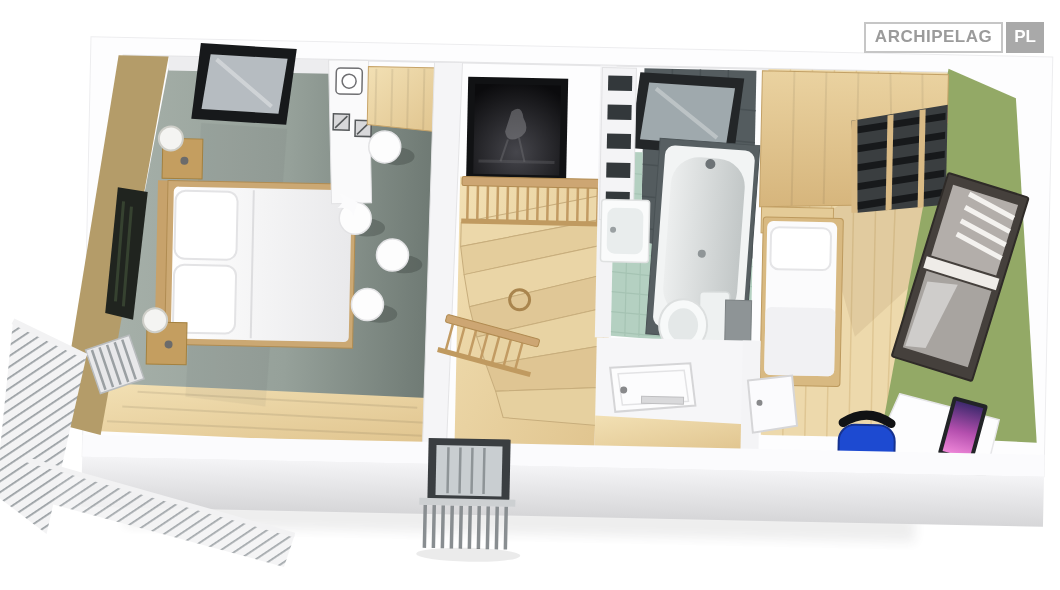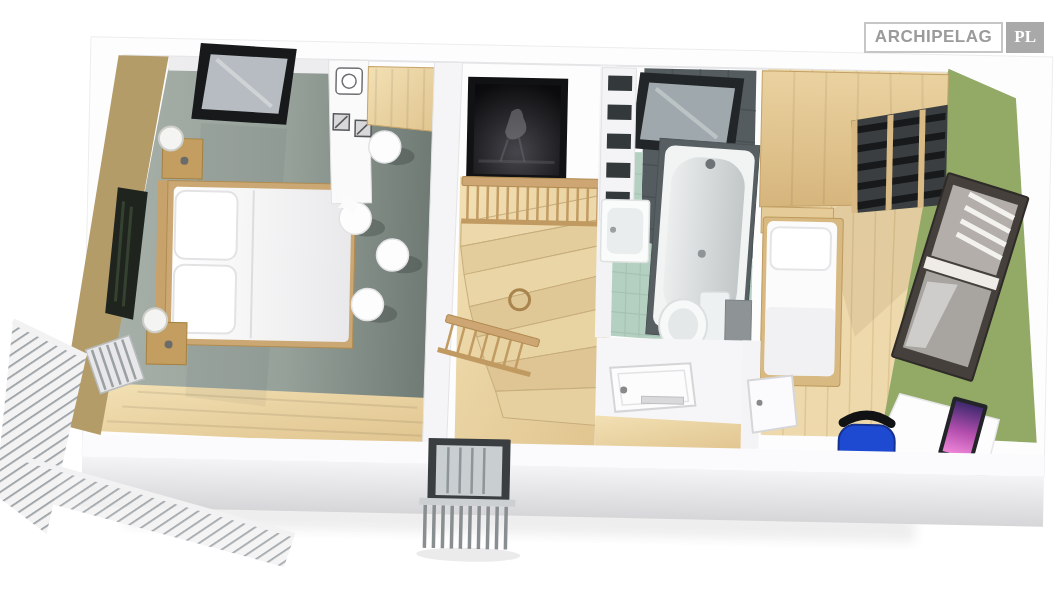--- a/index.html
+++ b/index.html
@@ -5,21 +5,21 @@
   html,body{margin:0;padding:0;background:#ffffff;}
   body{width:1060px;height:590px;overflow:hidden;position:relative;
        font-family:"Liberation Sans", sans-serif;}
   .scene-wrap{position:absolute;inset:0;}
   svg{display:block;}
   .logo{position:absolute;top:22px;right:16px;display:flex;align-items:center;z-index:10;}
   .logo-brand{display:inline-block;background:#ffffff;border:2px solid #c6c6c6;
     padding:3px 9px 4px 9px;font-size:17px;font-weight:bold;letter-spacing:0.5px;
     line-height:20px;}
   .logo-tld{display:inline-block;border:2px solid transparent;margin-left:3px;
-    padding:3px 6px 4px 6px;font-size:17px;font-weight:bold;color:#ffffff;line-height:20px;font-family:Liberation Serif, serif;}
+    padding:3px 6px 4px 6px;font-size:17px;font-weight:bold;color:#ffffff;line-height:20px;}
 </style>
 </head>
 <body>
 
 <div class="scene-wrap">
 
 <svg width="1060" height="590" viewBox="0 0 1060 590">
   <defs>
     <linearGradient id="outerFace" x1="0" y1="0" x2="0" y2="1">
       <stop offset="0" stop-color="#f4f4f6"></stop>

